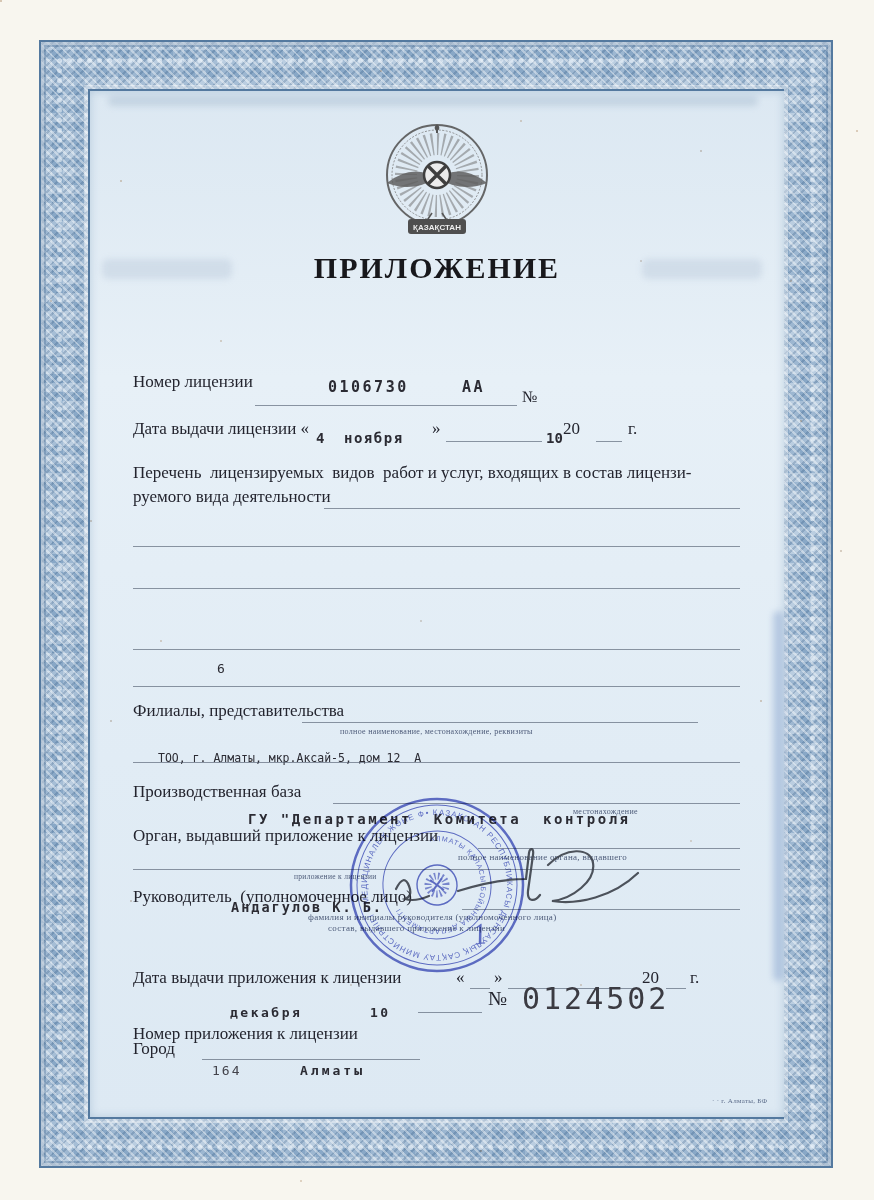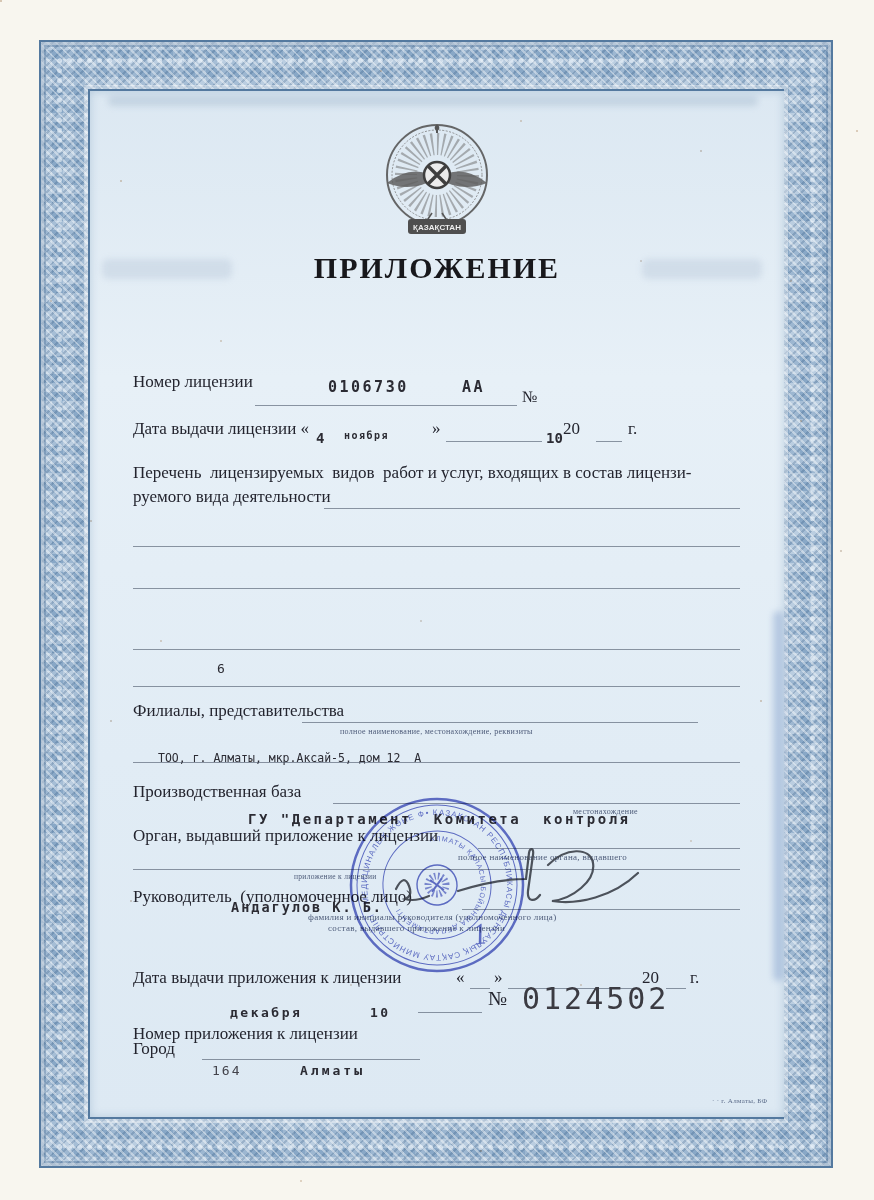--- a/index.html
+++ b/index.html
@@ -75,21 +75,21 @@
     <div class="title" style="top:160px;font-size:30px;letter-spacing:2px;">ПРИЛОЖЕНИЕ</div>
 
     <div class="lbl" style="left:43px;top:281px;text-align:center;">Номер лицензии</div>
     <div class="line" style="left:165px;top:314px;width:262px;"></div>
     <div class="typed b" style="left:238px;top:287px;font-size:15px;letter-spacing:2.5px;">0106730</div>
     <div class="typed b" style="left:372px;top:287px;font-size:15px;letter-spacing:2.5px;">АА</div>
     <div class="lbl" style="left:432px;top:297px;font-size:16px;">№</div>
 
     <div class="lbl" style="left:43px;top:328px;">Дата выдачи лицензии «</div>
     <div class="typed b" style="left:226px;top:339px;font-size:14px;">4</div>
-    <div class="typed b" style="left:254px;top:339px;font-size:10px;letter-spacing:1.5px;">ноября</div>
+    <div class="typed b" style="left:254px;top:339px;font-size:14px;letter-spacing:1.5px;">ноября</div>
     <div class="lbl" style="left:342px;top:328px;">»</div>
     <div class="line" style="left:356px;top:350px;width:96px;"></div>
     <div class="typed b" style="left:456px;top:339px;font-size:14px;">10</div>
     <div class="lbl" style="left:473px;top:328px;">20</div>
     <div class="line" style="left:506px;top:350px;width:26px;"></div>
     <div class="lbl" style="left:538px;top:328px;">г.</div>
 
     <div class="lbl" style="left:43px;top:372px;">Перечень  лицензируемых  видов  работ и услуг, входящих в состав лицензи-</div>
     <div class="lbl" style="left:43px;top:396px;">руемого вида деятельности</div>
     <div class="line" style="left:234px;top:417px;width:416px;"></div>

